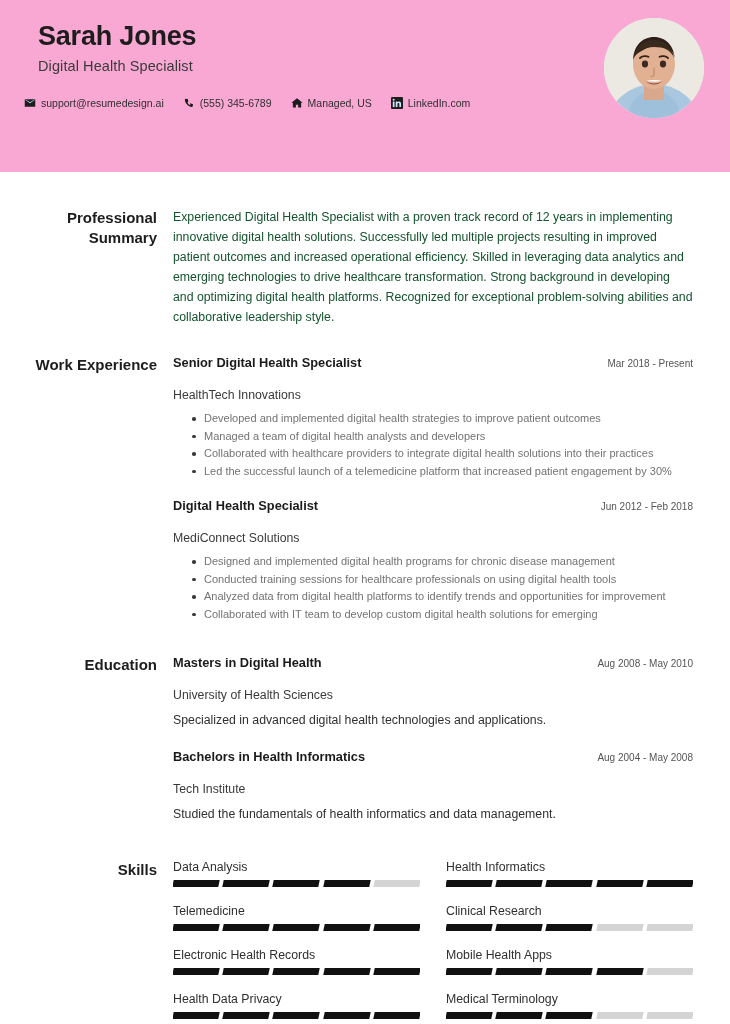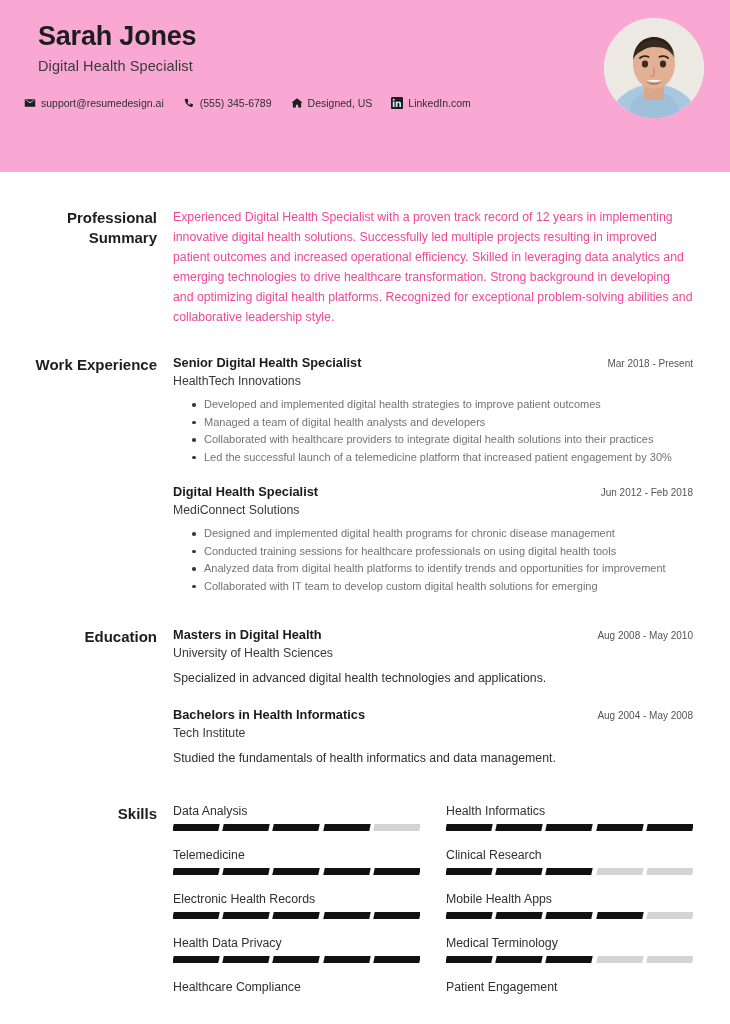--- a/index.html
+++ b/index.html
@@ -89,21 +89,21 @@
   .section-body {
     flex: 1 1 auto;
     padding-left: 16px;
     box-sizing: border-box;
   }
 
   #summary-section { margin-top: 36px; }
   .summary-text {
     font-size: 12.3px;
     line-height: 1.62;
-    color: #ec4899;
+    color: #14532d;
     margin: 0;
   }
 
   #experience-section { margin-top: 28px; justify-content: center; }
   #education-section  { margin-top: 32px; }
   #skills-section     { margin-top: 37px; }
 
   .entry { margin-bottom: 19px; }
   .entry:last-child { margin-bottom: 0; }
   .entry-head {
@@ -118,21 +118,21 @@
   }
   .entry-date {
     font-size: 10px;
     color: #555555;
     white-space: nowrap;
     padding-left: 14px;
   }
   .entry-org {
     font-size: 12.3px;
     color: #3a3a3a;
-    margin-top: 4px;
+    margin-top: 18px;
   }
   .bullets {
     margin: 8px 0 0 0;
     padding-left: 19px;
     list-style: none;
   }
   .bullets li {
     font-size: 11px;
     line-height: 1.5;
     color: #737373;
@@ -209,21 +209,21 @@
       </span>
       <span>(555) 345-6789</span>
     </div>
 
     <div class="contact-item">
       <span>
         <svg width="12" height="12" viewBox="0 0 16 16">
             <path fill="#1d1d1d" d="M8 1.5L0.5 7.5h2V14h4v-3.6h3V14h4V7.5h2z"></path>
           </svg>
       </span>
-      <span>Designed, US</span>
+      <span>Managed, US</span>
     </div>
 
     <div class="contact-item">
       <span>
         <svg width="12" height="12" viewBox="0 0 16 16">
             <rect width="16" height="16" rx="1.5" fill="#1d1d1d"></rect>
             <rect x="2.4" y="6" width="2.3" height="7.4" fill="#cdeafb"></rect>
             <circle cx="3.55" cy="3.7" r="1.35" fill="#cdeafb"></circle>
             <path fill="#cdeafb" d="M6.3 6h2.2v1c.35-.62 1.13-1.15 2.2-1.15 1.8 0 2.7 1.1 2.7 3.25v4.3h-2.3V9.5c0-1.05-.38-1.6-1.22-1.6-.82 0-1.28.55-1.28 1.6v3.9H6.3z"></path>
           </svg>

